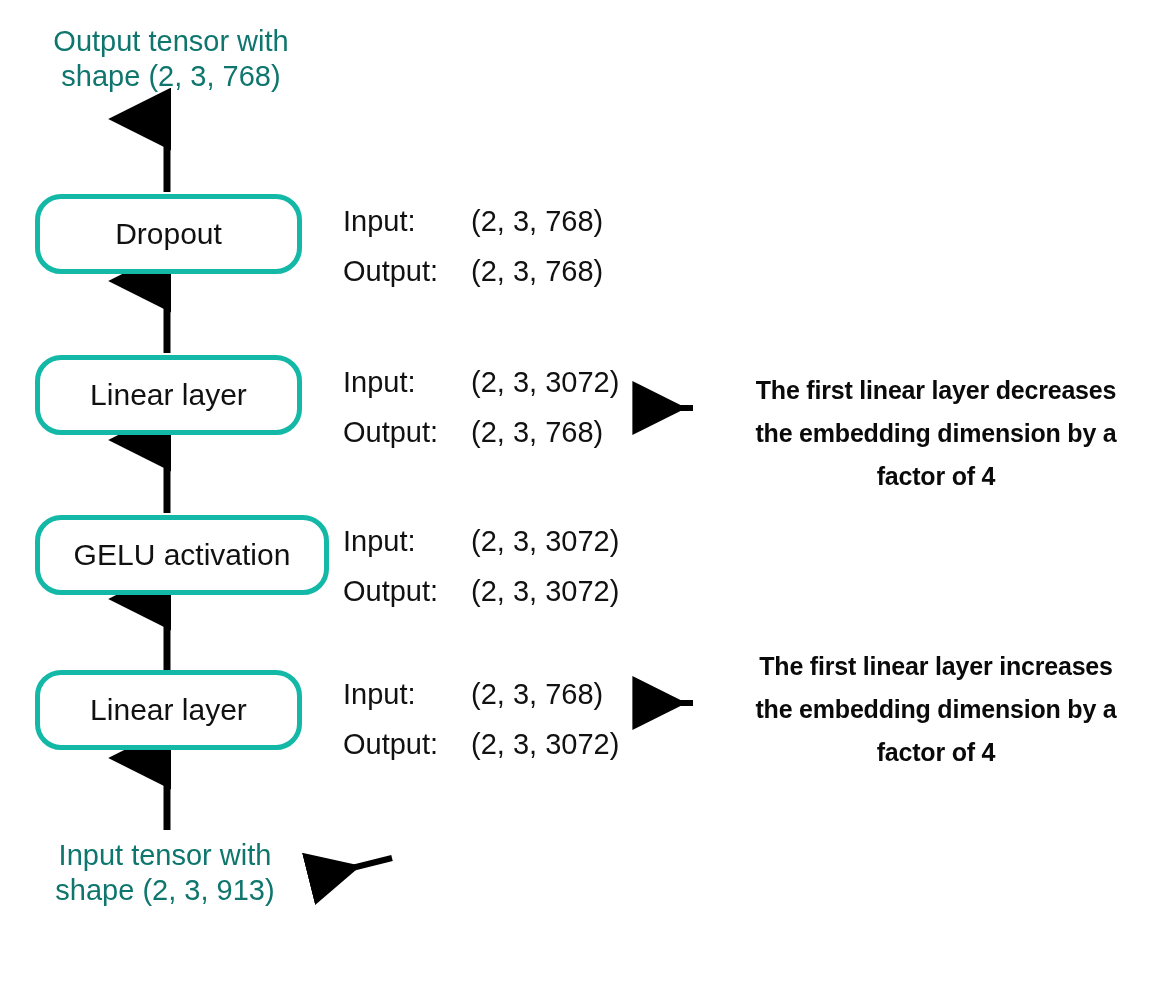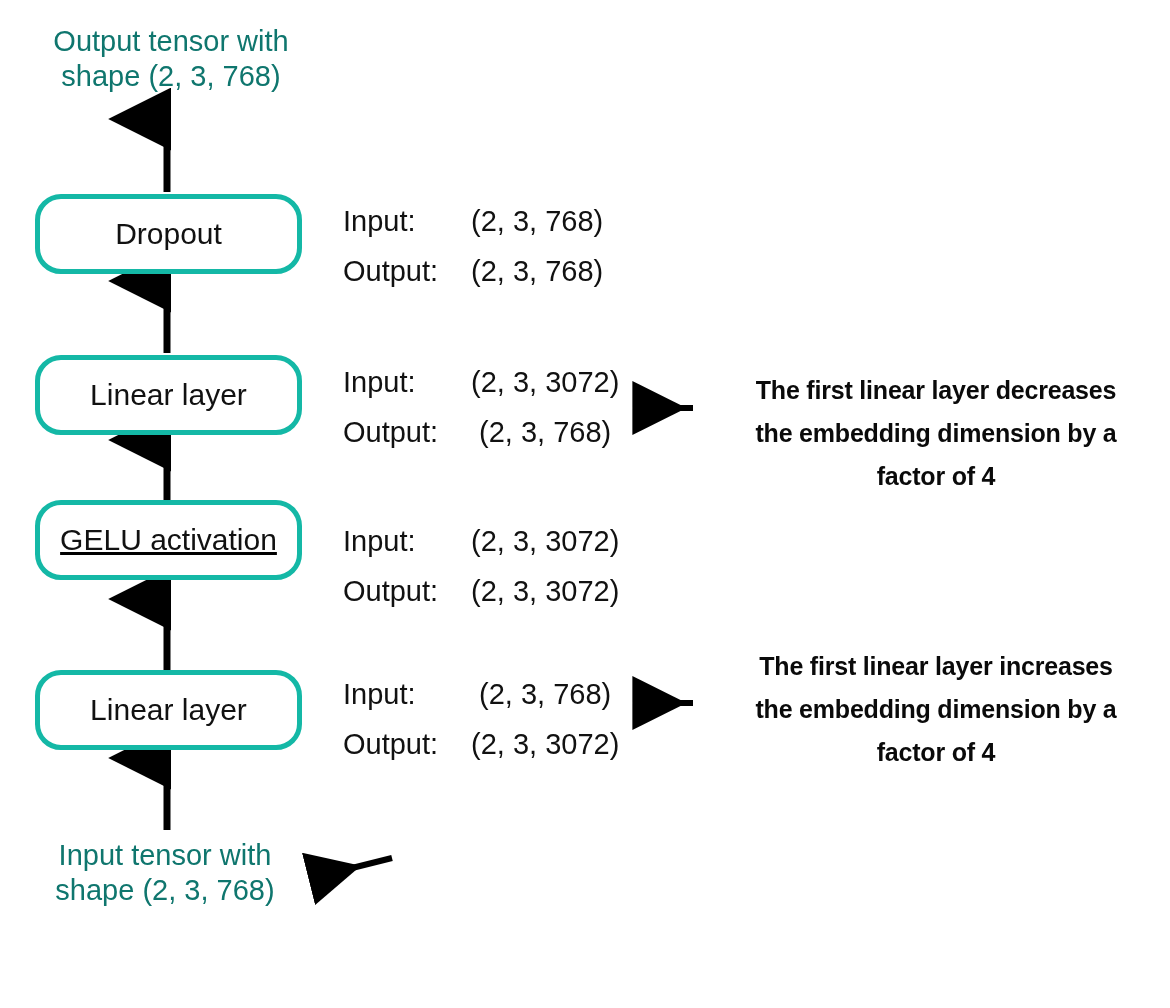--- a/index.html
+++ b/index.html
@@ -51,21 +51,21 @@
     display: grid;
     grid-template-columns: 116px auto;
     row-gap: 2px;
     font-size: 29px;
     line-height: 1.3;
     color: #111111;
     white-space: nowrap;
     gap: 12px;
   }
   .shape-key { text-align: left; }
-  .shape-val { text-align: center; }
+  .shape-val { text-align: left; }
 
   
   .annotation {
     font-size: 25px;
     font-weight: bold;
     line-height: 1.72;
     text-align: center;
     color: #0a0a0a;
     white-space: pre-line;
     letter-spacing: -0.2px;
@@ -135,21 +135,21 @@
     <span class="shape-key">Input:</span>
     <span class="shape-val">(2, 3, 3072)</span>
     <span class="shape-key">Output:</span>
     <span class="shape-val">(2, 3, 768)</span>
   </div>
 
   <div class="abs annotation" style="left:716px; top:352px; width:440px;margin-top:17px;">The first linear layer decreases
 the embedding dimension by a
 factor of 4</div>
 
-  <div class="abs node-box" style="left:35px; top:500px; width:267px; height:80px;text-decoration:underline;">
+  <div class="abs node-box" style="left:35px; top:515px; width:294px; height:80px;">
     <span class="node-label">GELU activation</span>
   </div>
 
   <div class="abs shape-block" style="left:343px; top:523px;">
     <span class="shape-key">Input:</span>
     <span class="shape-val">(2, 3, 3072)</span>
     <span class="shape-key">Output:</span>
     <span class="shape-val">(2, 3, 3072)</span>
   </div>
 
@@ -162,16 +162,16 @@
     <span class="shape-val">(2, 3, 768)</span>
     <span class="shape-key">Output:</span>
     <span class="shape-val">(2, 3, 3072)</span>
   </div>
 
   <div class="abs annotation" style="left:716px; top:645px; width:440px;">The first linear layer increases
 the embedding dimension by a
 factor of 4</div>
 
   <div class="abs tensor-label" style="left:20px; top:838px; width:290px;">Input tensor with
-shape (2, 3, 768)</div>
+shape (2, 3, 913)</div>
 
 
 </div>
 
 </body></html>

